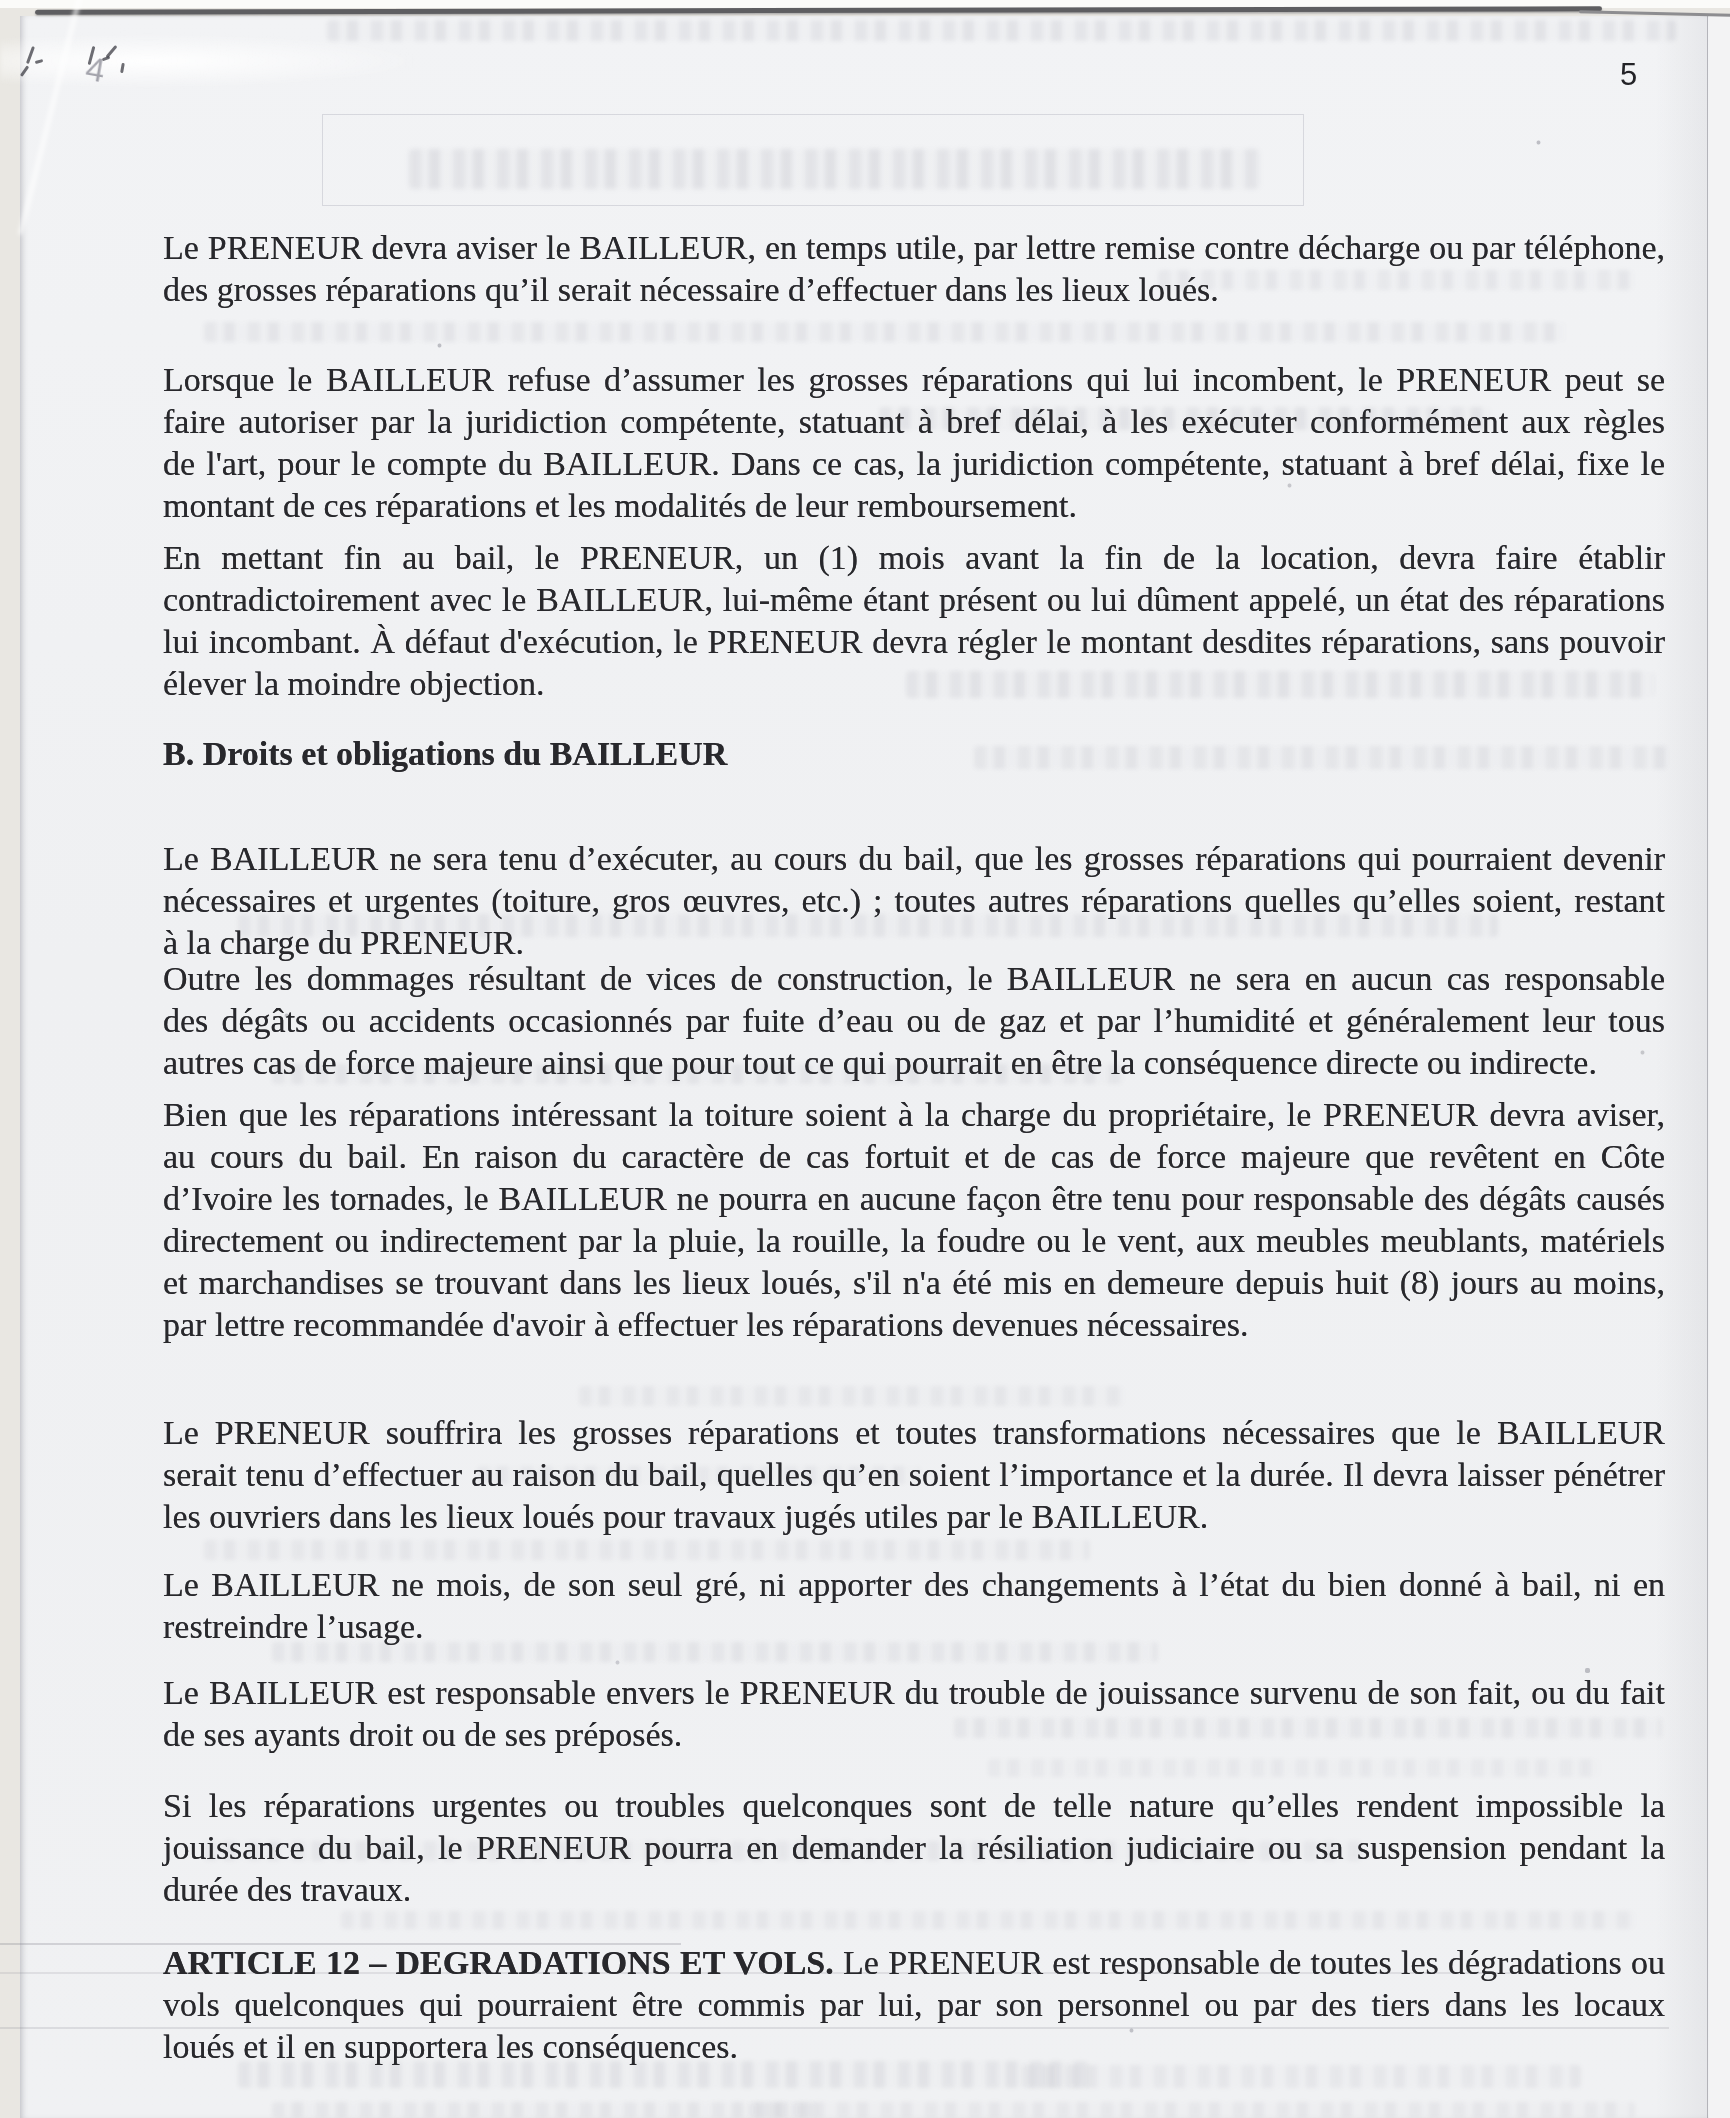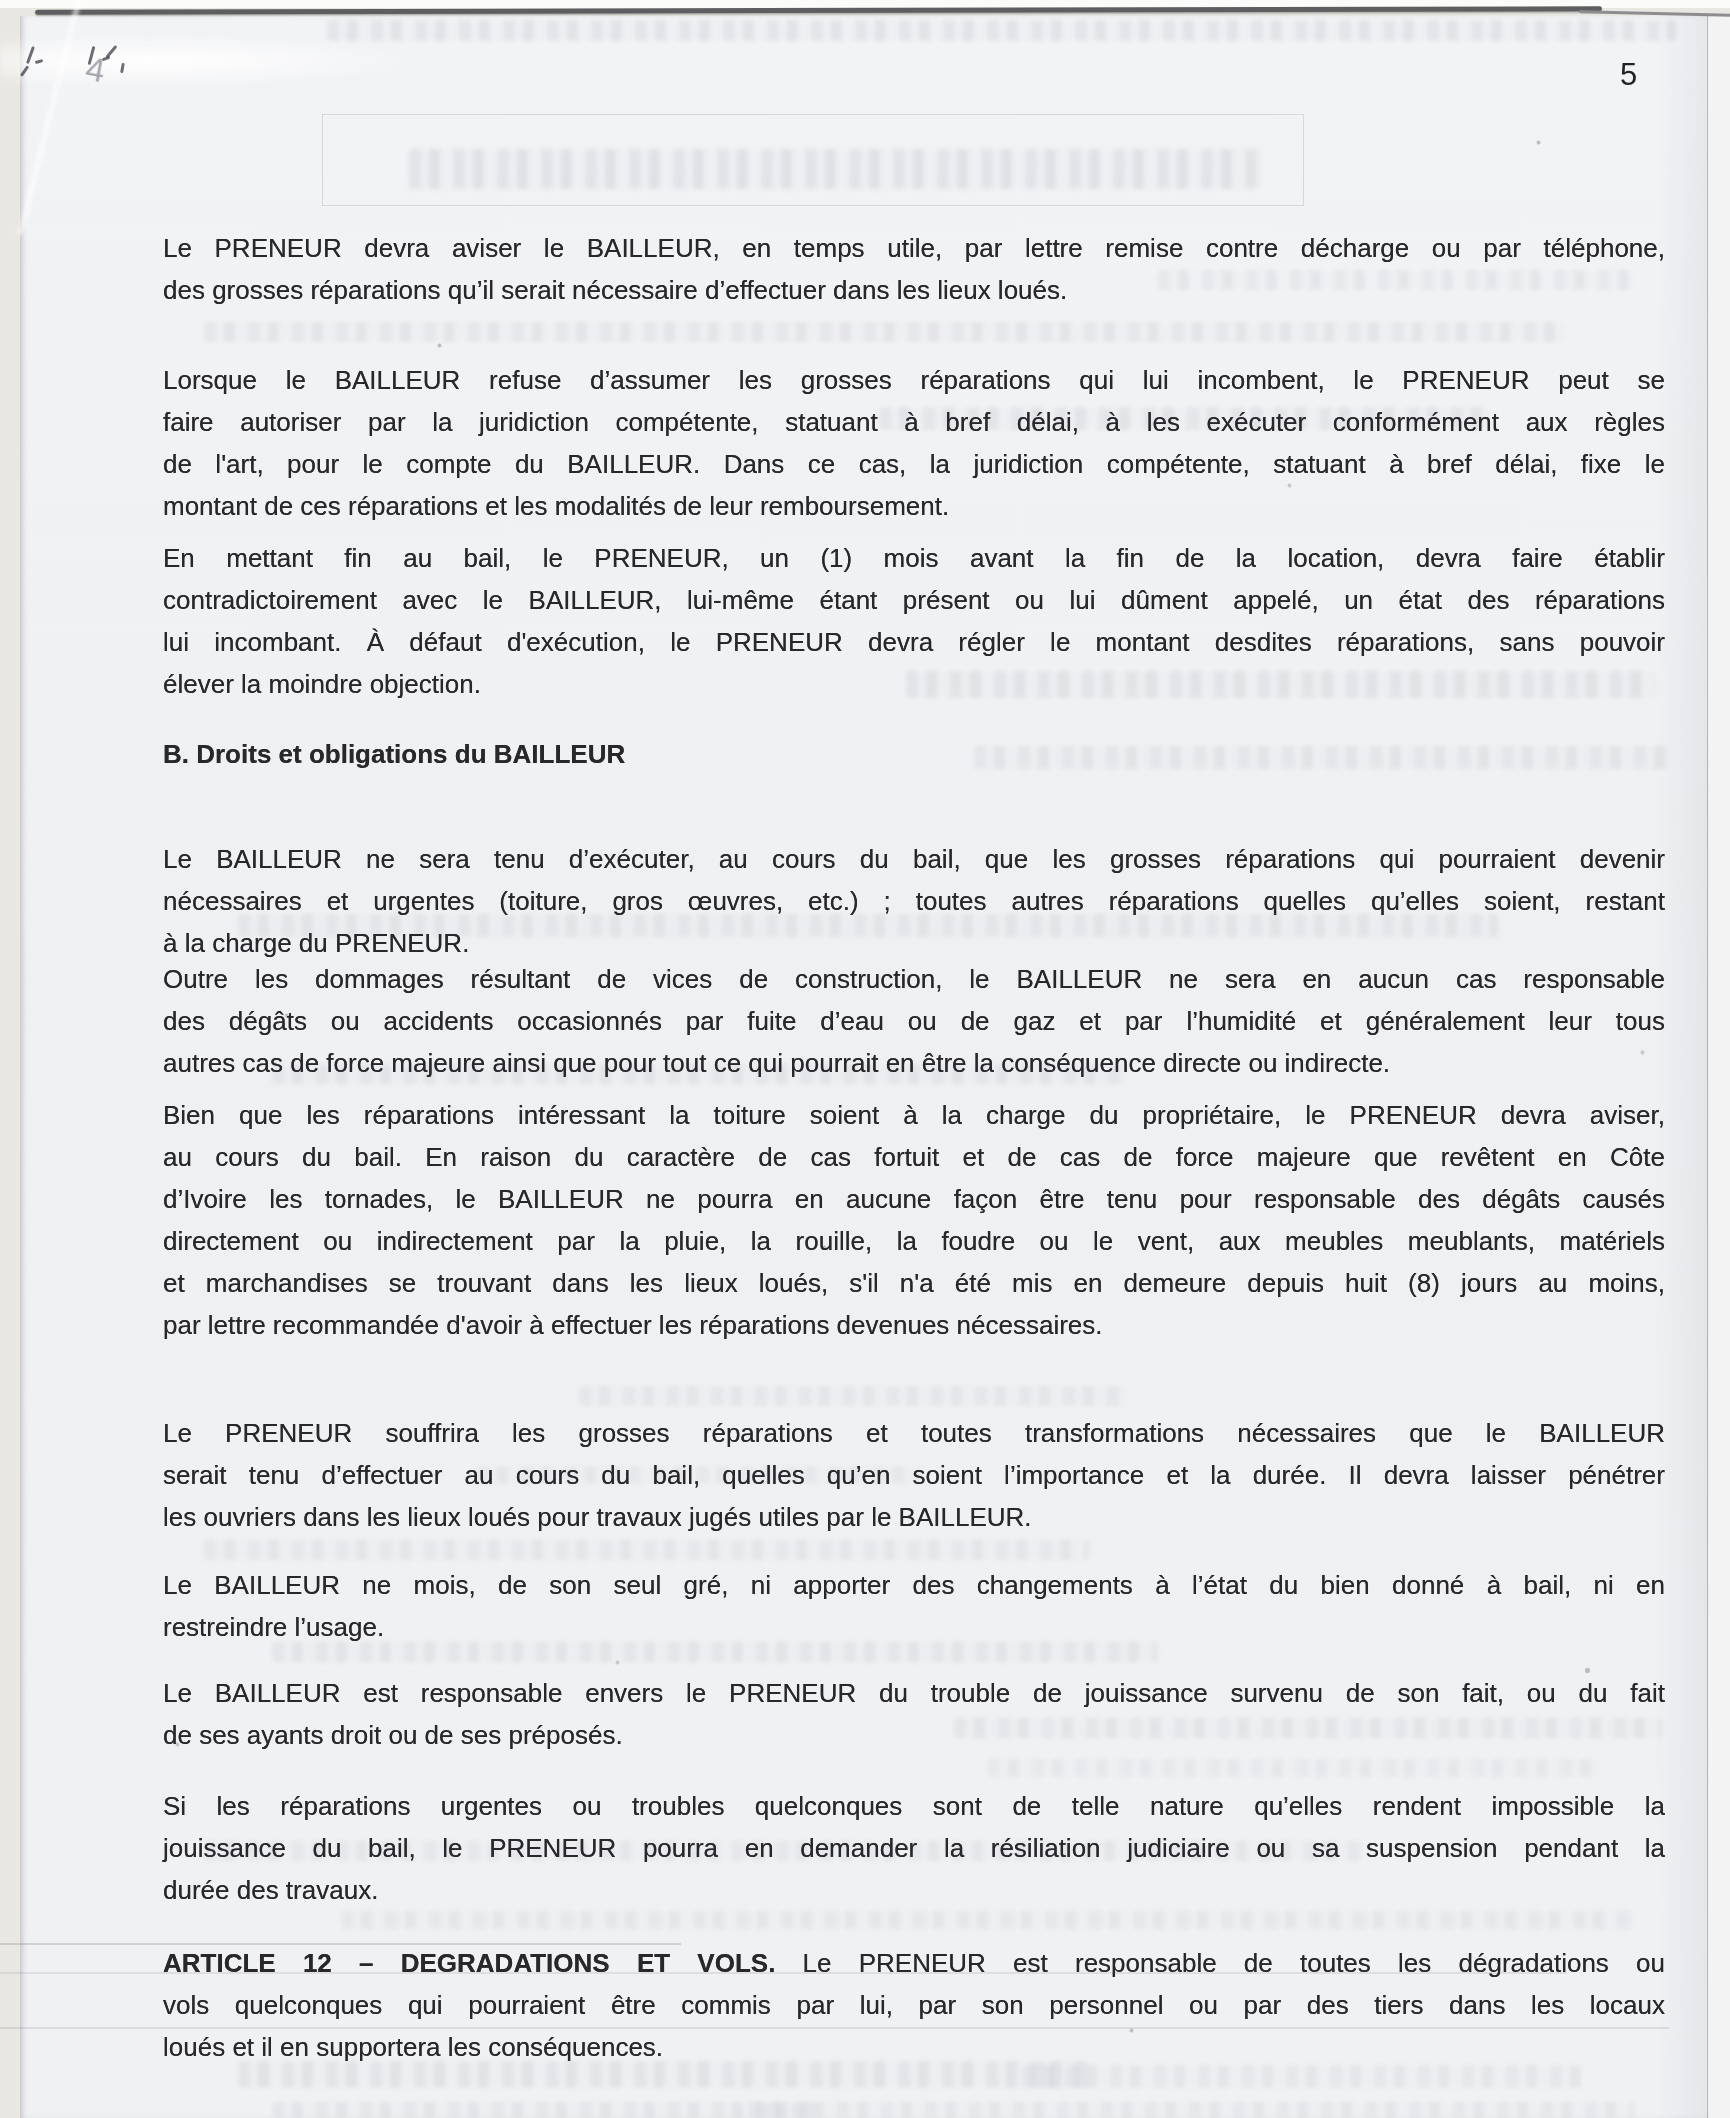--- a/index.html
+++ b/index.html
@@ -62,24 +62,24 @@
       439px 345px 0 1.4px rgba(70,70,85,.30), 1289px 485px 0 1.4px rgba(70,70,85,.25),
       1538px 142px 0 1.4px rgba(70,70,85,.30), 286px 1015px 0 1.4px rgba(70,70,85,.25),
       824px 1247px 0 1.4px rgba(70,70,85,.28), 1587px 1670px 0 2px rgba(70,70,85,.30),
       177px 1744px 0 1.4px rgba(70,70,85,.25), 1131px 2030px 0 1.4px rgba(70,70,85,.28),
       617px 1662px 0 1.4px rgba(70,70,85,.22), 1642px 1052px 0 1.4px rgba(70,70,85,.25);
   }
   
   .text{position:absolute;left:163px;top:0;width:1502px;color:#28282c;}
   .para{position:absolute;left:0;width:100%;}
   .ln{
-    font-size:26px;line-height:42px;height:42px;
+    font-size:34px;line-height:42px;height:42px;
     text-align:justify;text-align-last:justify;
     text-shadow:0 0 0.5px rgba(35,35,40,.75);
-    overflow:visible;white-space:normal;
+    overflow:visible;white-space:normal;font-family:Liberation Serif, serif;
   }
   .ln.last{text-align-last:left;}
   .heading .ln{font-weight:bold;text-align-last:left;}
   .runin-bold{font-weight:bold;}
 </style>
 </head>
 <body>
 
 <div class="lid"></div>
 <div class="sheet"></div>
@@ -172,21 +172,21 @@
     <div class="ln">Bien que les réparations intéressant la toiture soient à la charge du propriétaire, le PRENEUR devra aviser,</div>
     <div class="ln">au cours du bail. En raison du caractère de cas fortuit et de cas de force majeure que revêtent en Côte</div>
     <div class="ln">d’Ivoire les tornades, le BAILLEUR ne pourra en aucune façon être tenu pour responsable des dégâts causés</div>
     <div class="ln">directement ou indirectement par la pluie, la rouille, la foudre ou le vent, aux meubles meublants, matériels</div>
     <div class="ln">et marchandises se trouvant dans les lieux loués, s'il n'a été mis en demeure depuis huit (8) jours au moins,</div>
     <div class="ln last">par lettre recommandée d'avoir à effectuer les réparations devenues nécessaires.</div>
   </div>
 
   <div class="para" style="top:1412px;">
     <div class="ln">Le PRENEUR souffrira les grosses réparations et toutes transformations nécessaires que le BAILLEUR</div>
-    <div class="ln">serait tenu d’effectuer au cours du bail, quelles qu’en soient l’importance et la durée. Il devra laisser pénétrer</div>
+    <div class="ln">serait tenu d’effectuer au raison du bail, quelles qu’en soient l’importance et la durée. Il devra laisser pénétrer</div>
     <div class="ln last">les ouvriers dans les lieux loués pour travaux jugés utiles par le BAILLEUR.</div>
   </div>
 
   <div class="para" style="top:1564px;">
     <div class="ln">Le BAILLEUR ne mois, de son seul gré, ni apporter des changements à l’état du bien donné à bail, ni en</div>
     <div class="ln last">restreindre l’usage.</div>
   </div>
 
   <div class="para" style="top:1672px;">
     <div class="ln">Le BAILLEUR est responsable envers le PRENEUR du trouble de jouissance survenu de son fait, ou du fait</div>

